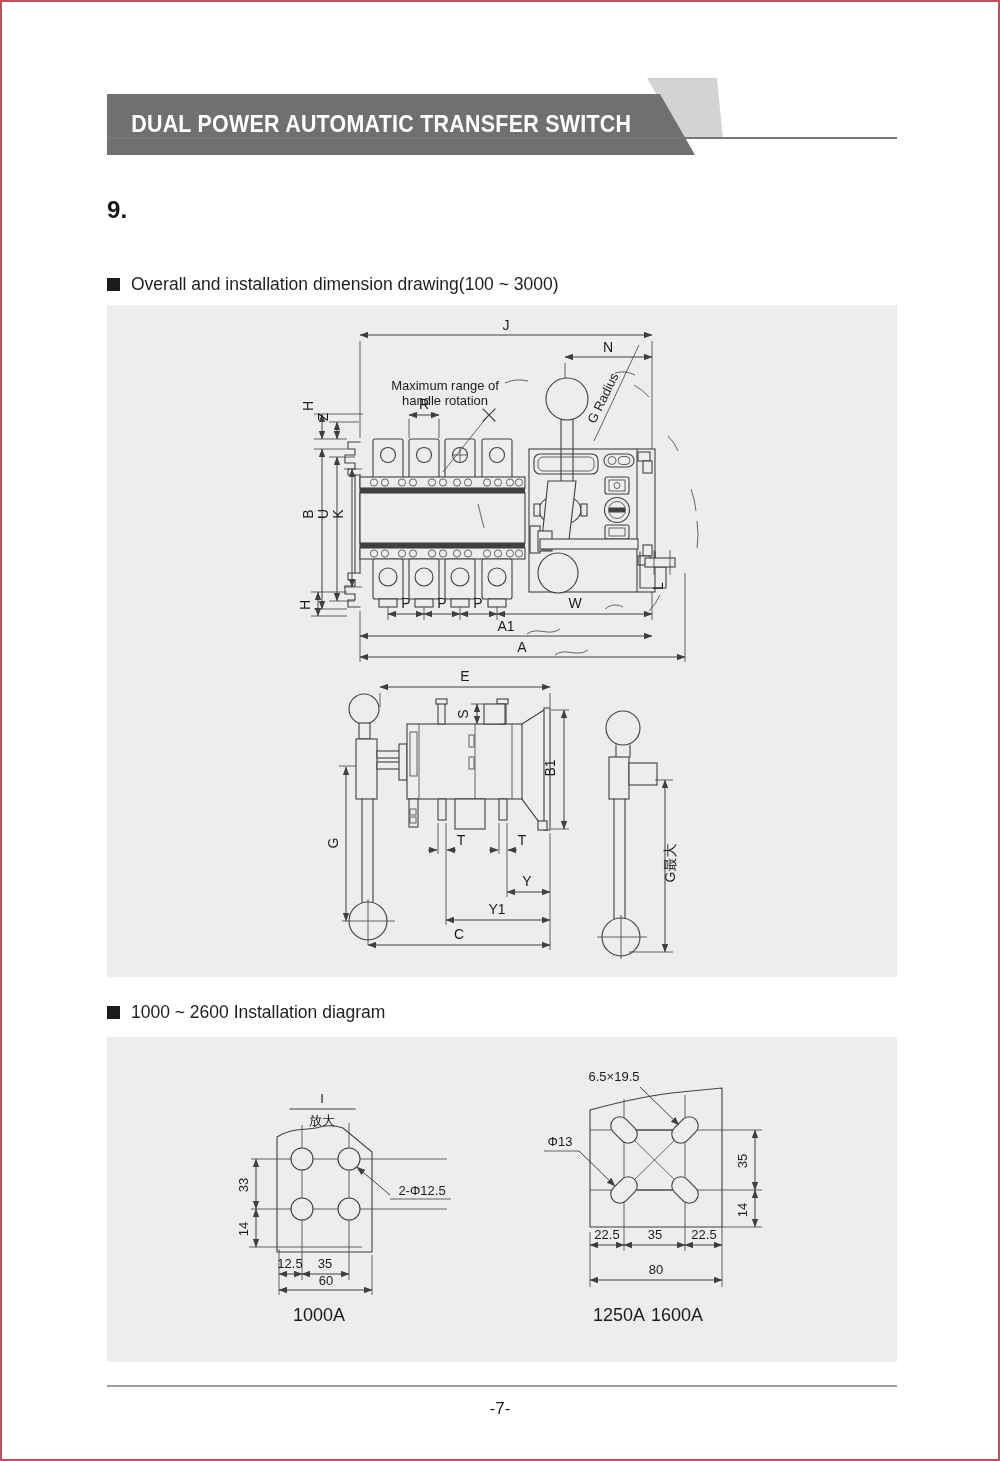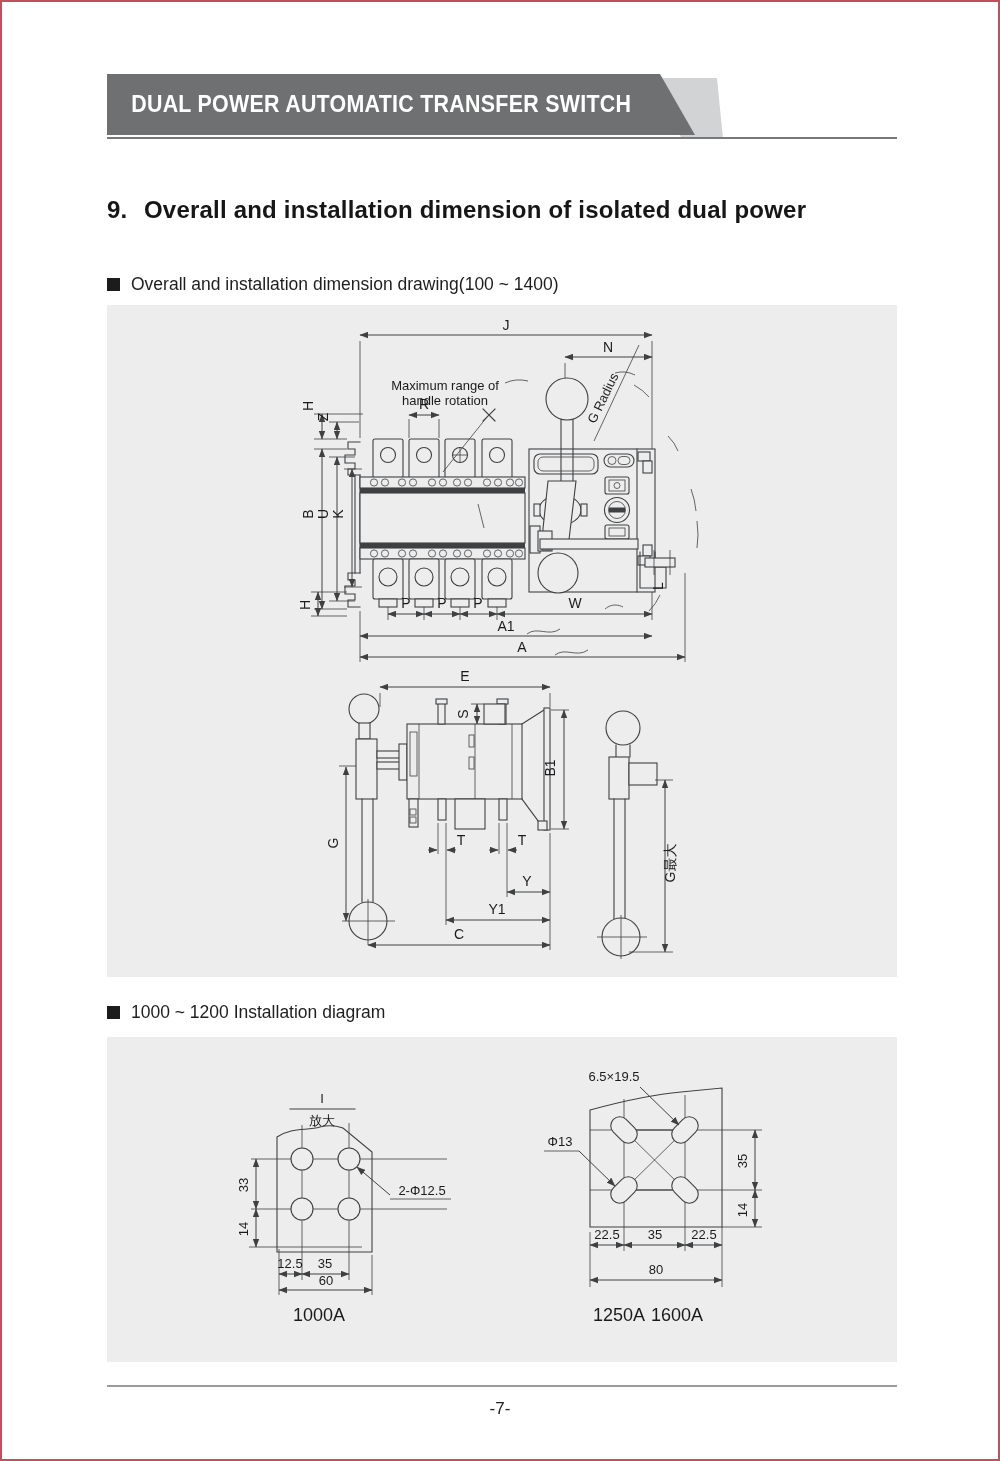--- a/index.html
+++ b/index.html
@@ -2,21 +2,21 @@
 <html><head>
 <meta charset="utf-8">
 <style>
   html,body{margin:0;padding:0;background:#fff}
   .page{position:relative;width:1000px;height:1461px;background:#fff;
     border:2px solid #c0505f;box-sizing:border-box;overflow:hidden;
     font-family:"Liberation Sans",sans-serif;color:#222}
   
   .banner-echo{position:absolute;left:105px;top:76px;width:616px;height:61px;background:#d2d3d5;
     clip-path:polygon(540px 0,610px 0,616px 61px,575px 61px)}
-  .banner{position:absolute;left:105px;top:72px;width:588px;height:61px;background:#6f7072;
+  .banner{position:absolute;left:105px;top:92px;width:588px;height:61px;background:#6f7072;
     clip-path:polygon(0 0,553px 0,588px 61px,0 61px);display:flex;align-items:center}
   .banner .t{font-size:23px;font-weight:bold;color:#fff;padding-left:26px;white-space:nowrap;
     letter-spacing:.3px;transform:scaleX(.93);transform-origin:left center}
   .banner-line{position:absolute;left:105px;top:135px;width:790px;height:2px;background:#77787b}
   
   .heading{position:absolute;left:105px;top:192px;display:flex;font-size:24px;font-weight:bold;
     color:#161616;line-height:32px;letter-spacing:.2px}
   .heading .num{width:37px;flex:none}
   .bullet{position:absolute;left:105px;display:flex;align-items:center;font-size:17.5px;color:#1e1e1e}
   .bullet .sq{width:13px;height:13px;background:#1c1c1c;margin-right:11px;flex:none}
@@ -46,27 +46,26 @@
 
   <div class="banner-echo"></div>
   <div class="banner">
     <span class="t">DUAL POWER AUTOMATIC TRANSFER SWITCH</span>
   </div>
   <div class="banner-line"></div>
 
   <div class="heading">
     <div class="num">9.</div>
     <div>
-      <div>Overall and installation dimension of isolated dual power</div>
     </div>
   </div>
 
   <div class="bullet b1">
     <span class="sq"></span>
-    <span>Overall and installation dimension drawing(100 ~ 1400)</span>
+    <span>Overall and installation dimension drawing(100 ~ 3000)</span>
   </div>
 
   <svg id="ov" class="panel" width="790" height="672" viewBox="0 0 790 672">
     <defs>
       <marker id="arrA" viewBox="0 0 8 6" markerWidth="9" markerHeight="7" refX="7.5" refY="3" orient="auto-start-reverse">
           <path d="M0 0L8 3L0 6Z" fill="#3f4042"></path>
         </marker>
     </defs>
 
     <g>
@@ -307,21 +306,21 @@
       <text x="415" y="540">T</text>
       <text x="420" y="581">Y</text>
       <text x="390" y="609">Y1</text>
       <text x="352" y="634">C</text>
       <text x="568" y="558" transform="rotate(-90 568 558)">G最大</text>
     </g>
   </svg>
 
   <div class="bullet b2">
     <span class="sq"></span>
-    <span>1000 ~ 1200 Installation diagram</span>
+    <span>1000 ~ 2600 Installation diagram</span>
   </div>
 
   <svg id="inst" class="panel" width="790" height="325" viewBox="0 0 790 325">
 
     <g>
       <path class="ln" d="M183 72H248"></path>
       <path class="ln" d="M170 100C185 90 200 94 213 90C221 88 230 89 236 91L265 115V215H170Z" fill="none"></path>
       <path class="lt" d="M144 122H340 M144 172H340 M142 210H255 M195 88V243 M242 86V243"></path>
       <circle class="fg" cx="195" cy="122" r="11"></circle>
       <circle class="fg" cx="242" cy="122" r="11"></circle>

